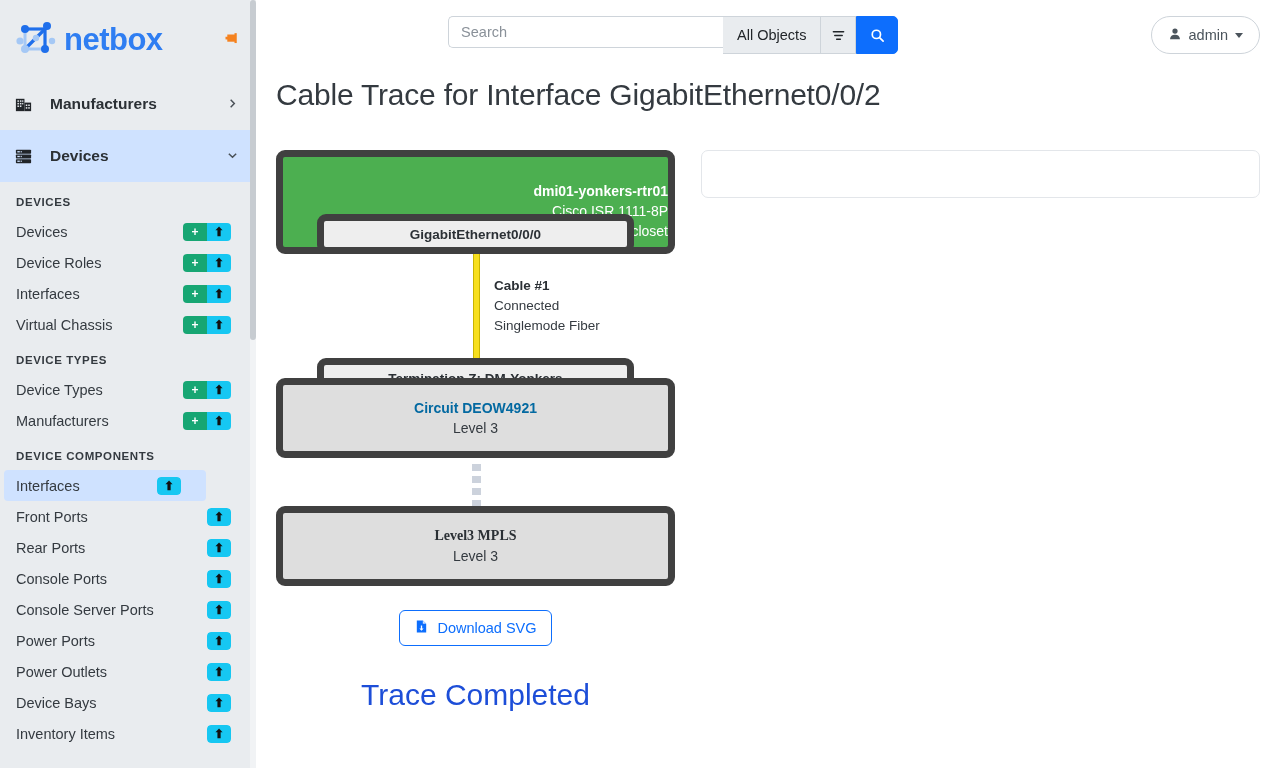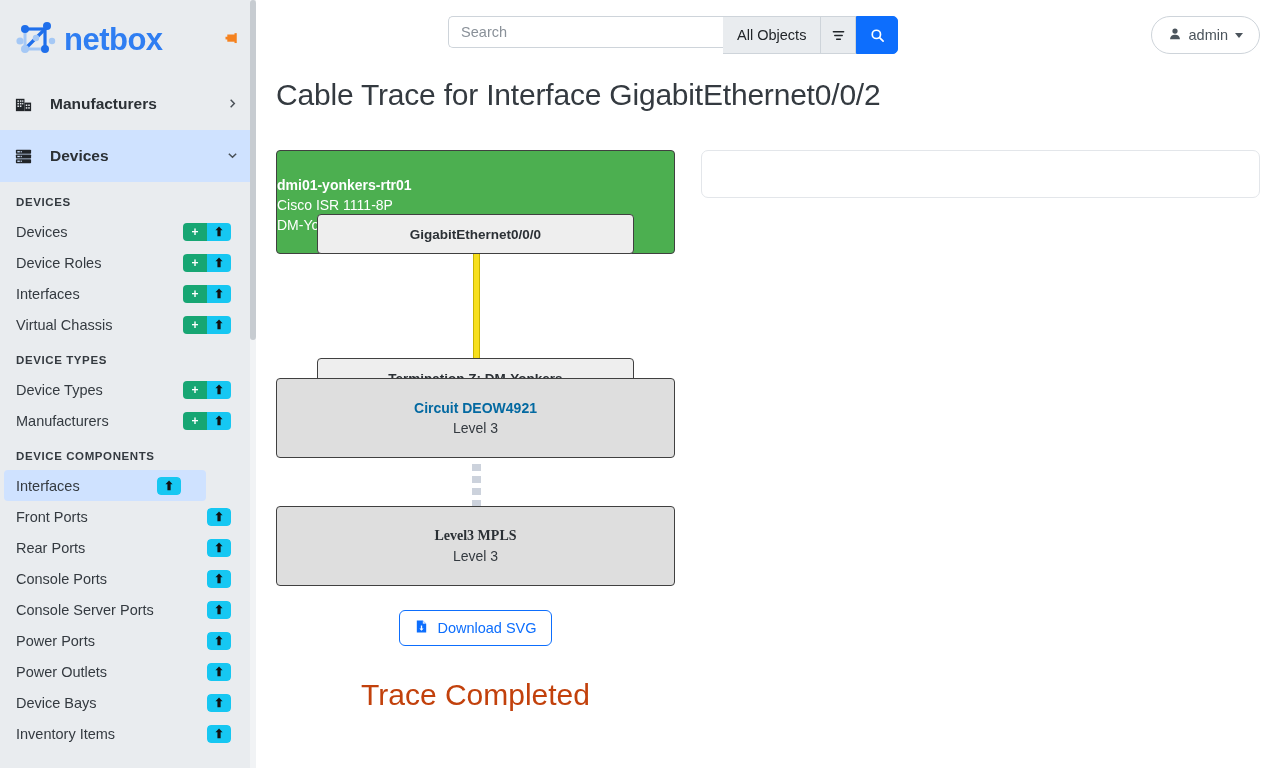--- a/index.html
+++ b/index.html
@@ -144,22 +144,22 @@
   }
 
   .content {
     display: flex; padding: 38px 20px 0 20px; gap: 26px;
   }
 
   
   .trace-col { width: 399px; flex: 0 0 399px; position: relative; }
 
   .node {
-    border: 1px solid #404040; border-radius: 4px;
-    text-align: left; position: relative;
+    border: 7px solid #404040; border-radius: 9px;
+    text-align: right; position: relative;
   }
   .node-device {
     background: #4caf50; color: #fff; height: 104px;
     padding-top: 24px;
   }
   .node-device .n-t1 { font-size: 14px; font-weight: 700; line-height: 20px; }
   .node-device .n-t2 { font-size: 14px; font-weight: 400; line-height: 20px; }
   .node-device .n-t3 { font-size: 14px; font-weight: 400; line-height: 20px; }
 
   .node-term {
@@ -203,21 +203,21 @@
 
   .dl-btnrow { display: flex; justify-content: center; margin-top: 24px; }
   .dl-btn {
     display: inline-flex; align-items: center; gap: 8px;
     border: 1px solid #0d6efd; border-radius: 6px; background: #fff;
     color: #0d6efd; font-size: 14.5px; padding: 8px 14px; cursor: pointer;
     font-family: "Liberation Sans", sans-serif;
   }
 
   .trace-done {
-    text-align: center; color: #c2410c;
+    text-align: center; color: #1d4ed8;
     font-size: 30px; font-weight: 400; margin-top: 32px;
   }
 
   
   .panel {
     flex: 1 1 auto; max-width: 566px;
     border: 1px solid #e3e6ea; border-radius: 7px;
     background: #fff; padding: 20px 18px 26px 18px;
     align-self: flex-start;
   }
@@ -518,20 +518,25 @@
           <div class="n-t2">Cisco ISR 1111-8P</div>
           <div class="n-t3">DM-Yonkers / Comms closet</div>
         </div>
 
         <div class="node node-term term-over-top">
           <span>GigabitEthernet0/0/0</span>
         </div>
 
         <div class="cable-row">
           <div class="cable-line"></div>
+          <div class="cable-labels">
+            <div class="cl1">Cable #1</div>
+            <div class="cl2">Connected</div>
+            <div class="cl3">Singlemode Fiber</div>
+          </div>
         </div>
 
         <div class="node node-term">
           <span>Termination Z: DM-Yonkers</span>
         </div>
 
         <div class="node node-circuit" style="margin-top:-20px;">
           <div class="c-t1">Circuit DEOW4921</div>
           <div class="c-t2">Level 3</div>
         </div>

